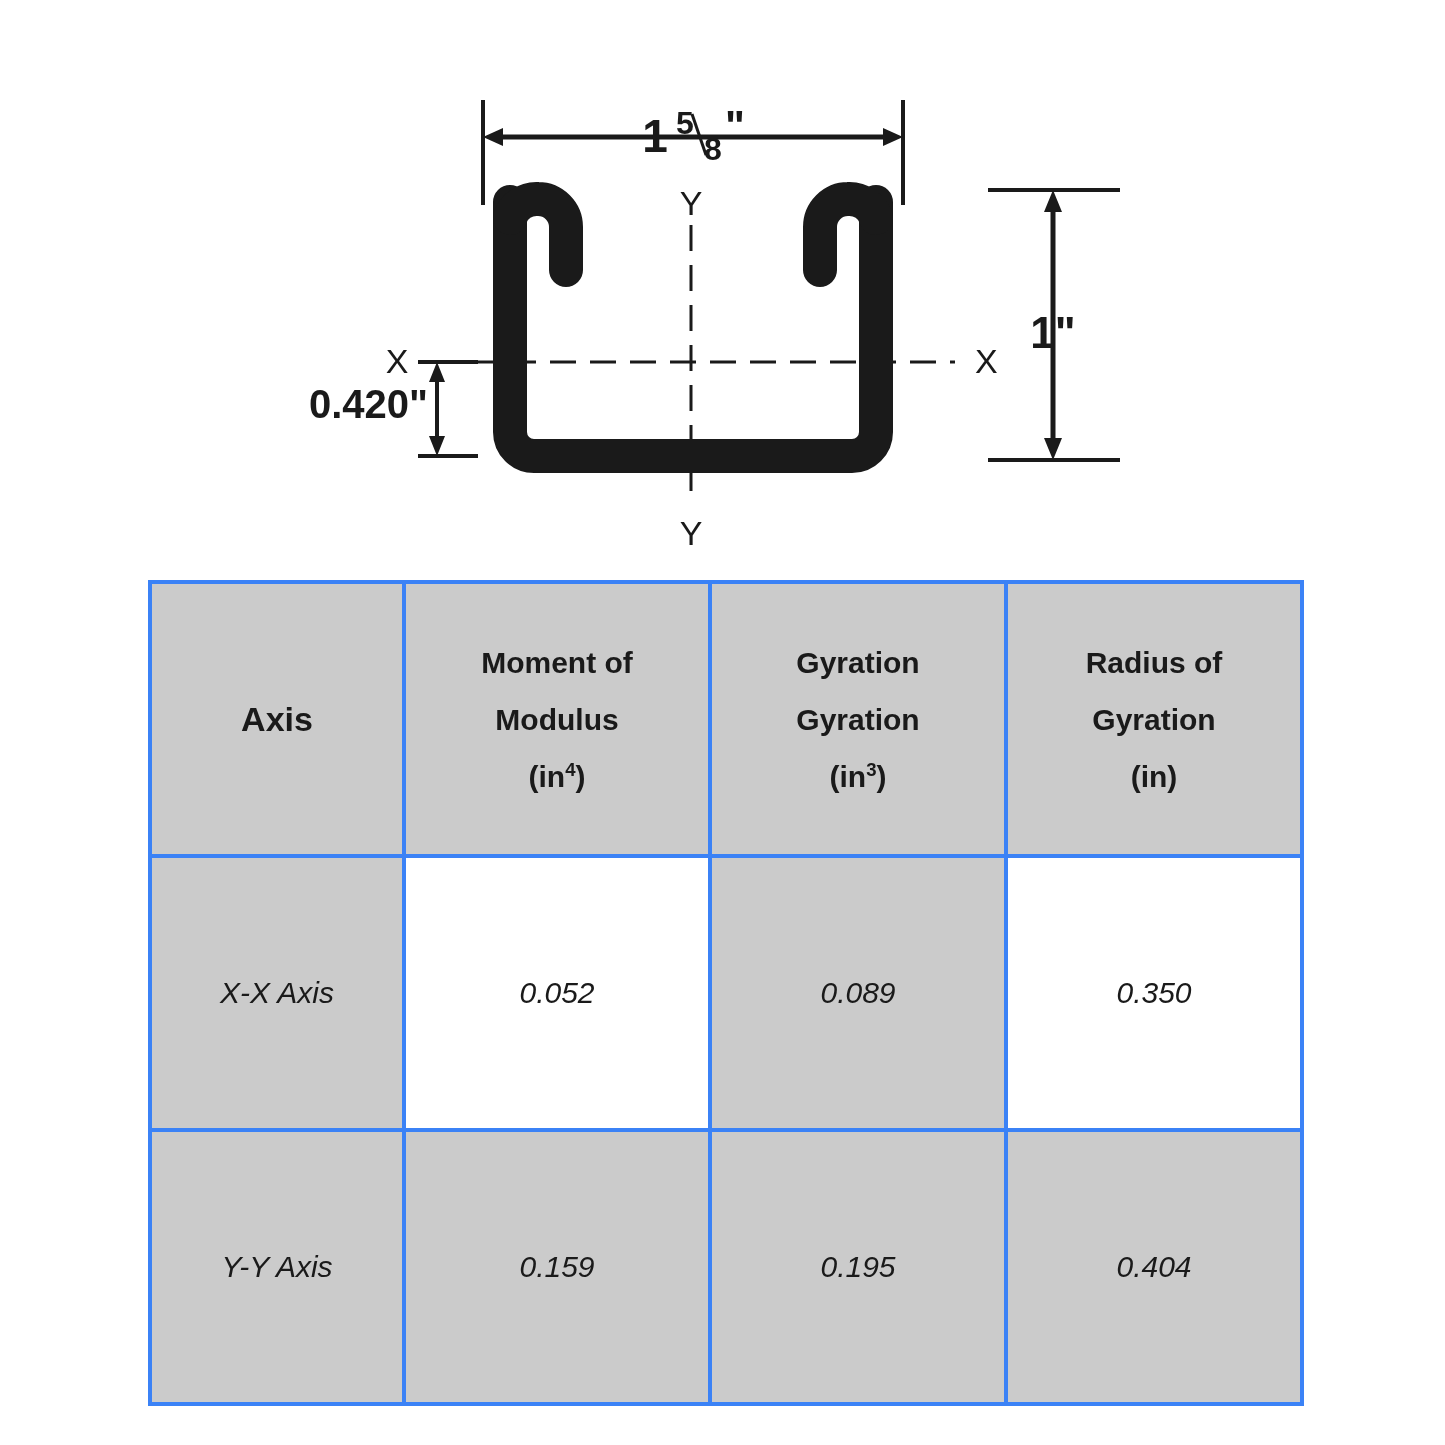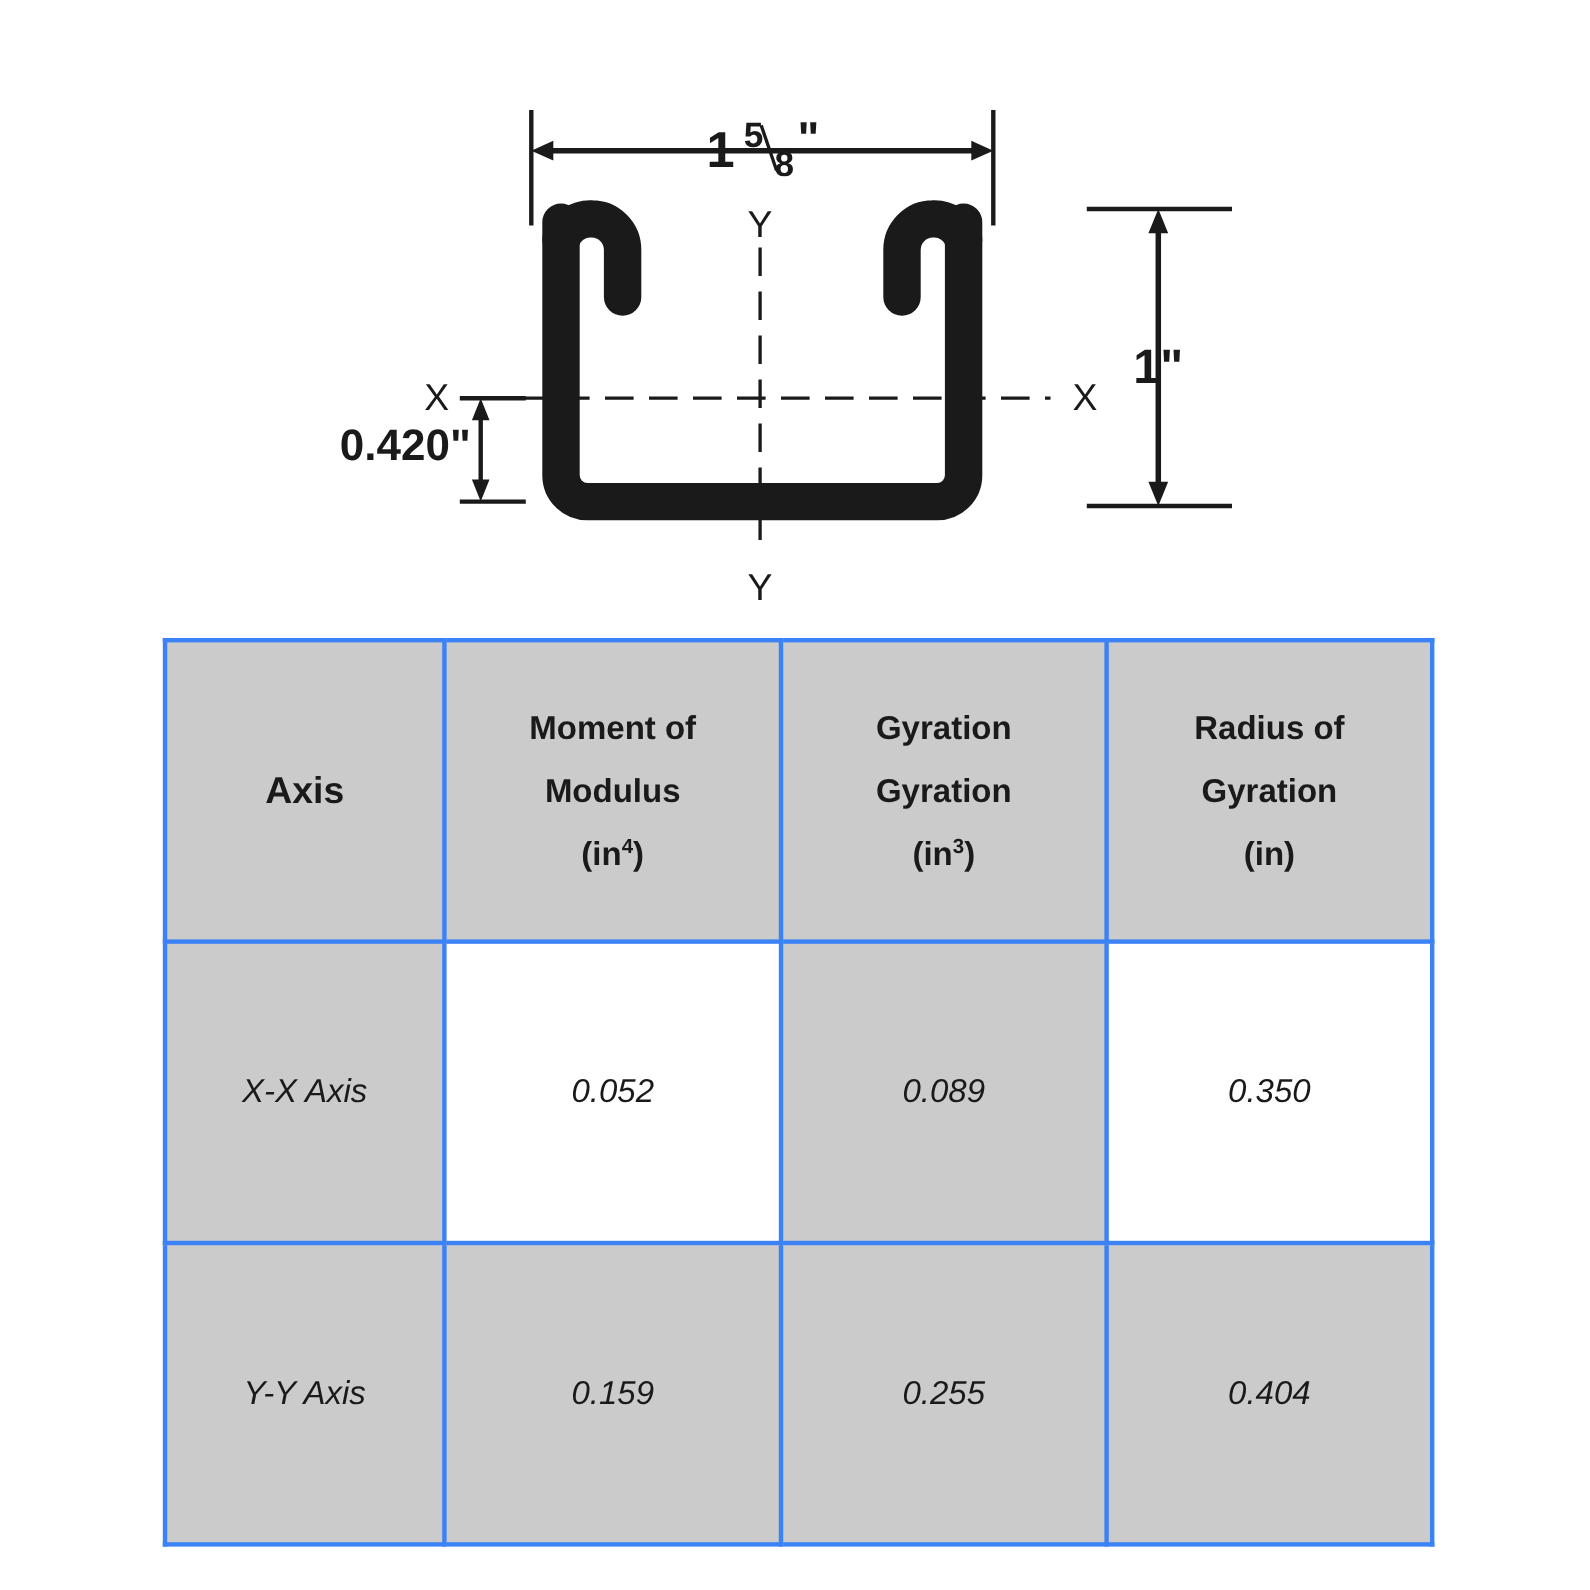--- a/index.html
+++ b/index.html
@@ -222,17 +222,17 @@
   <tbody>
     <tr>
       <td class="cell-grey">X-X Axis</td>
       <td class="cell-white">0.052</td>
       <td class="cell-grey">0.089</td>
       <td class="cell-white">0.350</td>
     </tr>
     <tr>
       <td class="cell-grey">Y-Y Axis</td>
       <td class="cell-grey">0.159</td>
-      <td class="cell-grey">0.255</td>
+      <td class="cell-grey">0.195</td>
       <td class="cell-grey">0.404</td>
     </tr>
   </tbody>
 </table>
 
 </body></html>

